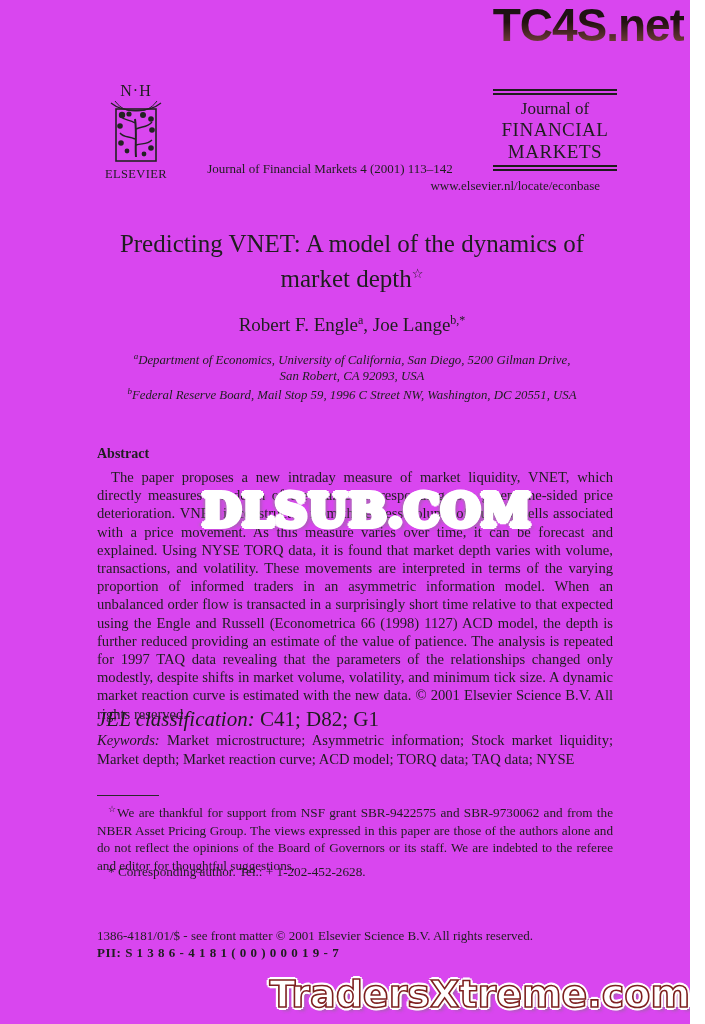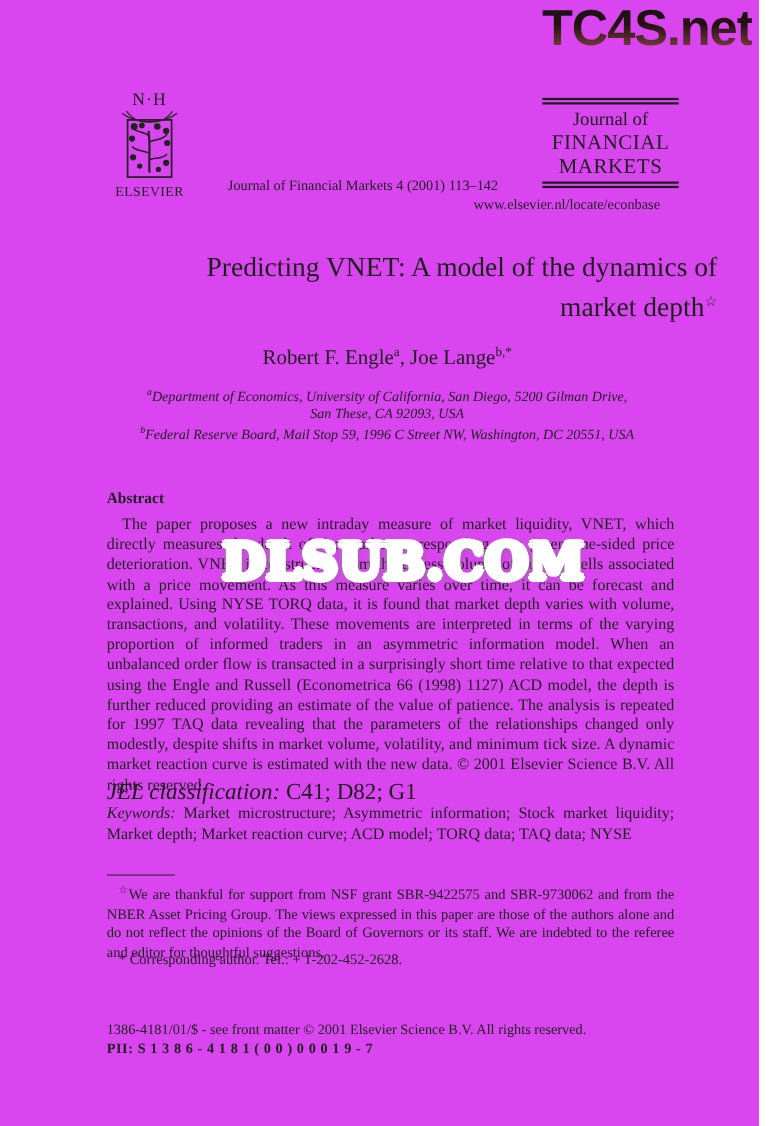--- a/index.html
+++ b/index.html
@@ -59,21 +59,21 @@
 
   .jbox { left:493px; top:89px; width:124px; }
   .dblrule { height:2px; border-top:2px solid #1c1c1c; border-bottom:2px solid #1c1c1c; }
   .jbox .txt { text-align:center; padding:4px 0 2px; }
   .jbox .l1 { font-size:17px; }
   .jbox .l2, .jbox .l3 { font-size:19px; letter-spacing:.5px; }
 
   .site-url { right:90px; top:178px; font-size:13px; }
 
   
-  .title { left:52px; top:229px; width:600px; text-align:right; font-size:25px; line-height:30px; }
+  .title { left:52px; top:229px; width:600px; text-align:center; font-size:25px; line-height:30px; }
   .title sup { font-size:13px; }
   .authors { left:52px; top:313px; width:600px; text-align:center; font-size:19px; }
   .authors sup { font-size:12px; }
   .affils { left:52px; top:349px; width:600px; text-align:center; font-style:italic; font-size:12.8px; line-height:15.5px; }
   .affils sup { font-size:9px; }
 
   
   .abstract-head { left:97px; top:446px; font-weight:bold; font-size:14px; }
   .abstract-text { left:97px; top:468px; width:516px; font-size:14.6px; line-height:18.2px; text-align:justify; text-indent:14px; }
 
@@ -141,21 +141,21 @@
     <span>Predicting VNET: A model of the dynamics of</span><br>
     <span>market depth</span><sup>☆</sup>
   </div>
 
   <div class="abs authors">
     <span>Robert F. Engle</span><sup>a</sup><span>, </span><span>Joe Lange</span><sup>b,*</sup>
   </div>
 
   <div class="abs affils">
     <sup>a</sup><span>Department of Economics, University of California, San Diego, 5200 Gilman Drive,</span><br>
-    <span>San These, CA 92093, USA</span><br>
+    <span>San Robert, CA 92093, USA</span><br>
     <sup>b</sup><span>Federal Reserve Board, Mail Stop 59, 1996 C Street NW, Washington, DC 20551, USA</span>
   </div>
 
   <div class="abs abstract-head">Abstract</div>
   <div class="abs abstract-text">The paper proposes a new intraday measure of market liquidity, VNET, which directly measures the depth of the market corresponding to a given one-sided price deterioration. VNET is constructed from the excess volume of buys or sells associated with a price movement. As this measure varies over time, it can be forecast and explained. Using NYSE TORQ data, it is found that market depth varies with volume, transactions, and volatility. These movements are interpreted in terms of the varying proportion of informed traders in an asymmetric information model. When an unbalanced order flow is transacted in a surprisingly short time relative to that expected using the Engle and Russell (Econometrica 66 (1998) 1127) ACD model, the depth is further reduced providing an estimate of the value of patience. The analysis is repeated for 1997 TAQ data revealing that the parameters of the relationships changed only modestly, despite shifts in market volume, volatility, and minimum tick size. A dynamic market reaction curve is estimated with the new data.  ©  2001 Elsevier Science B.V. All rights reserved.</div>
 
   <div class="abs wm-dlsub">DLSUB.COM</div>
 
   <div class="abs jel">
     <span class="ital">JEL classification:</span><span> C41; D82; G1</span>
@@ -172,14 +172,15 @@
   </div>
 
   <div class="abs fn-corr">* Corresponding author. Tel.:  + 1-202-452-2628.</div>
 
 
   <div class="abs imprint1">1386-4181/01/$ - see front matter  ©  2001 Elsevier Science B.V. All rights reserved.</div>
   <div class="abs imprint2">
     <span>PII: </span><span>S 1 3 8 6 - 4 1 8 1 ( 0 0 ) 0 0 0 1 9 - 7</span>
   </div>
 
+  <div class="abs wm-traders">TradersXtreme.com</div>
 
 </div>
 
 </body></html>

